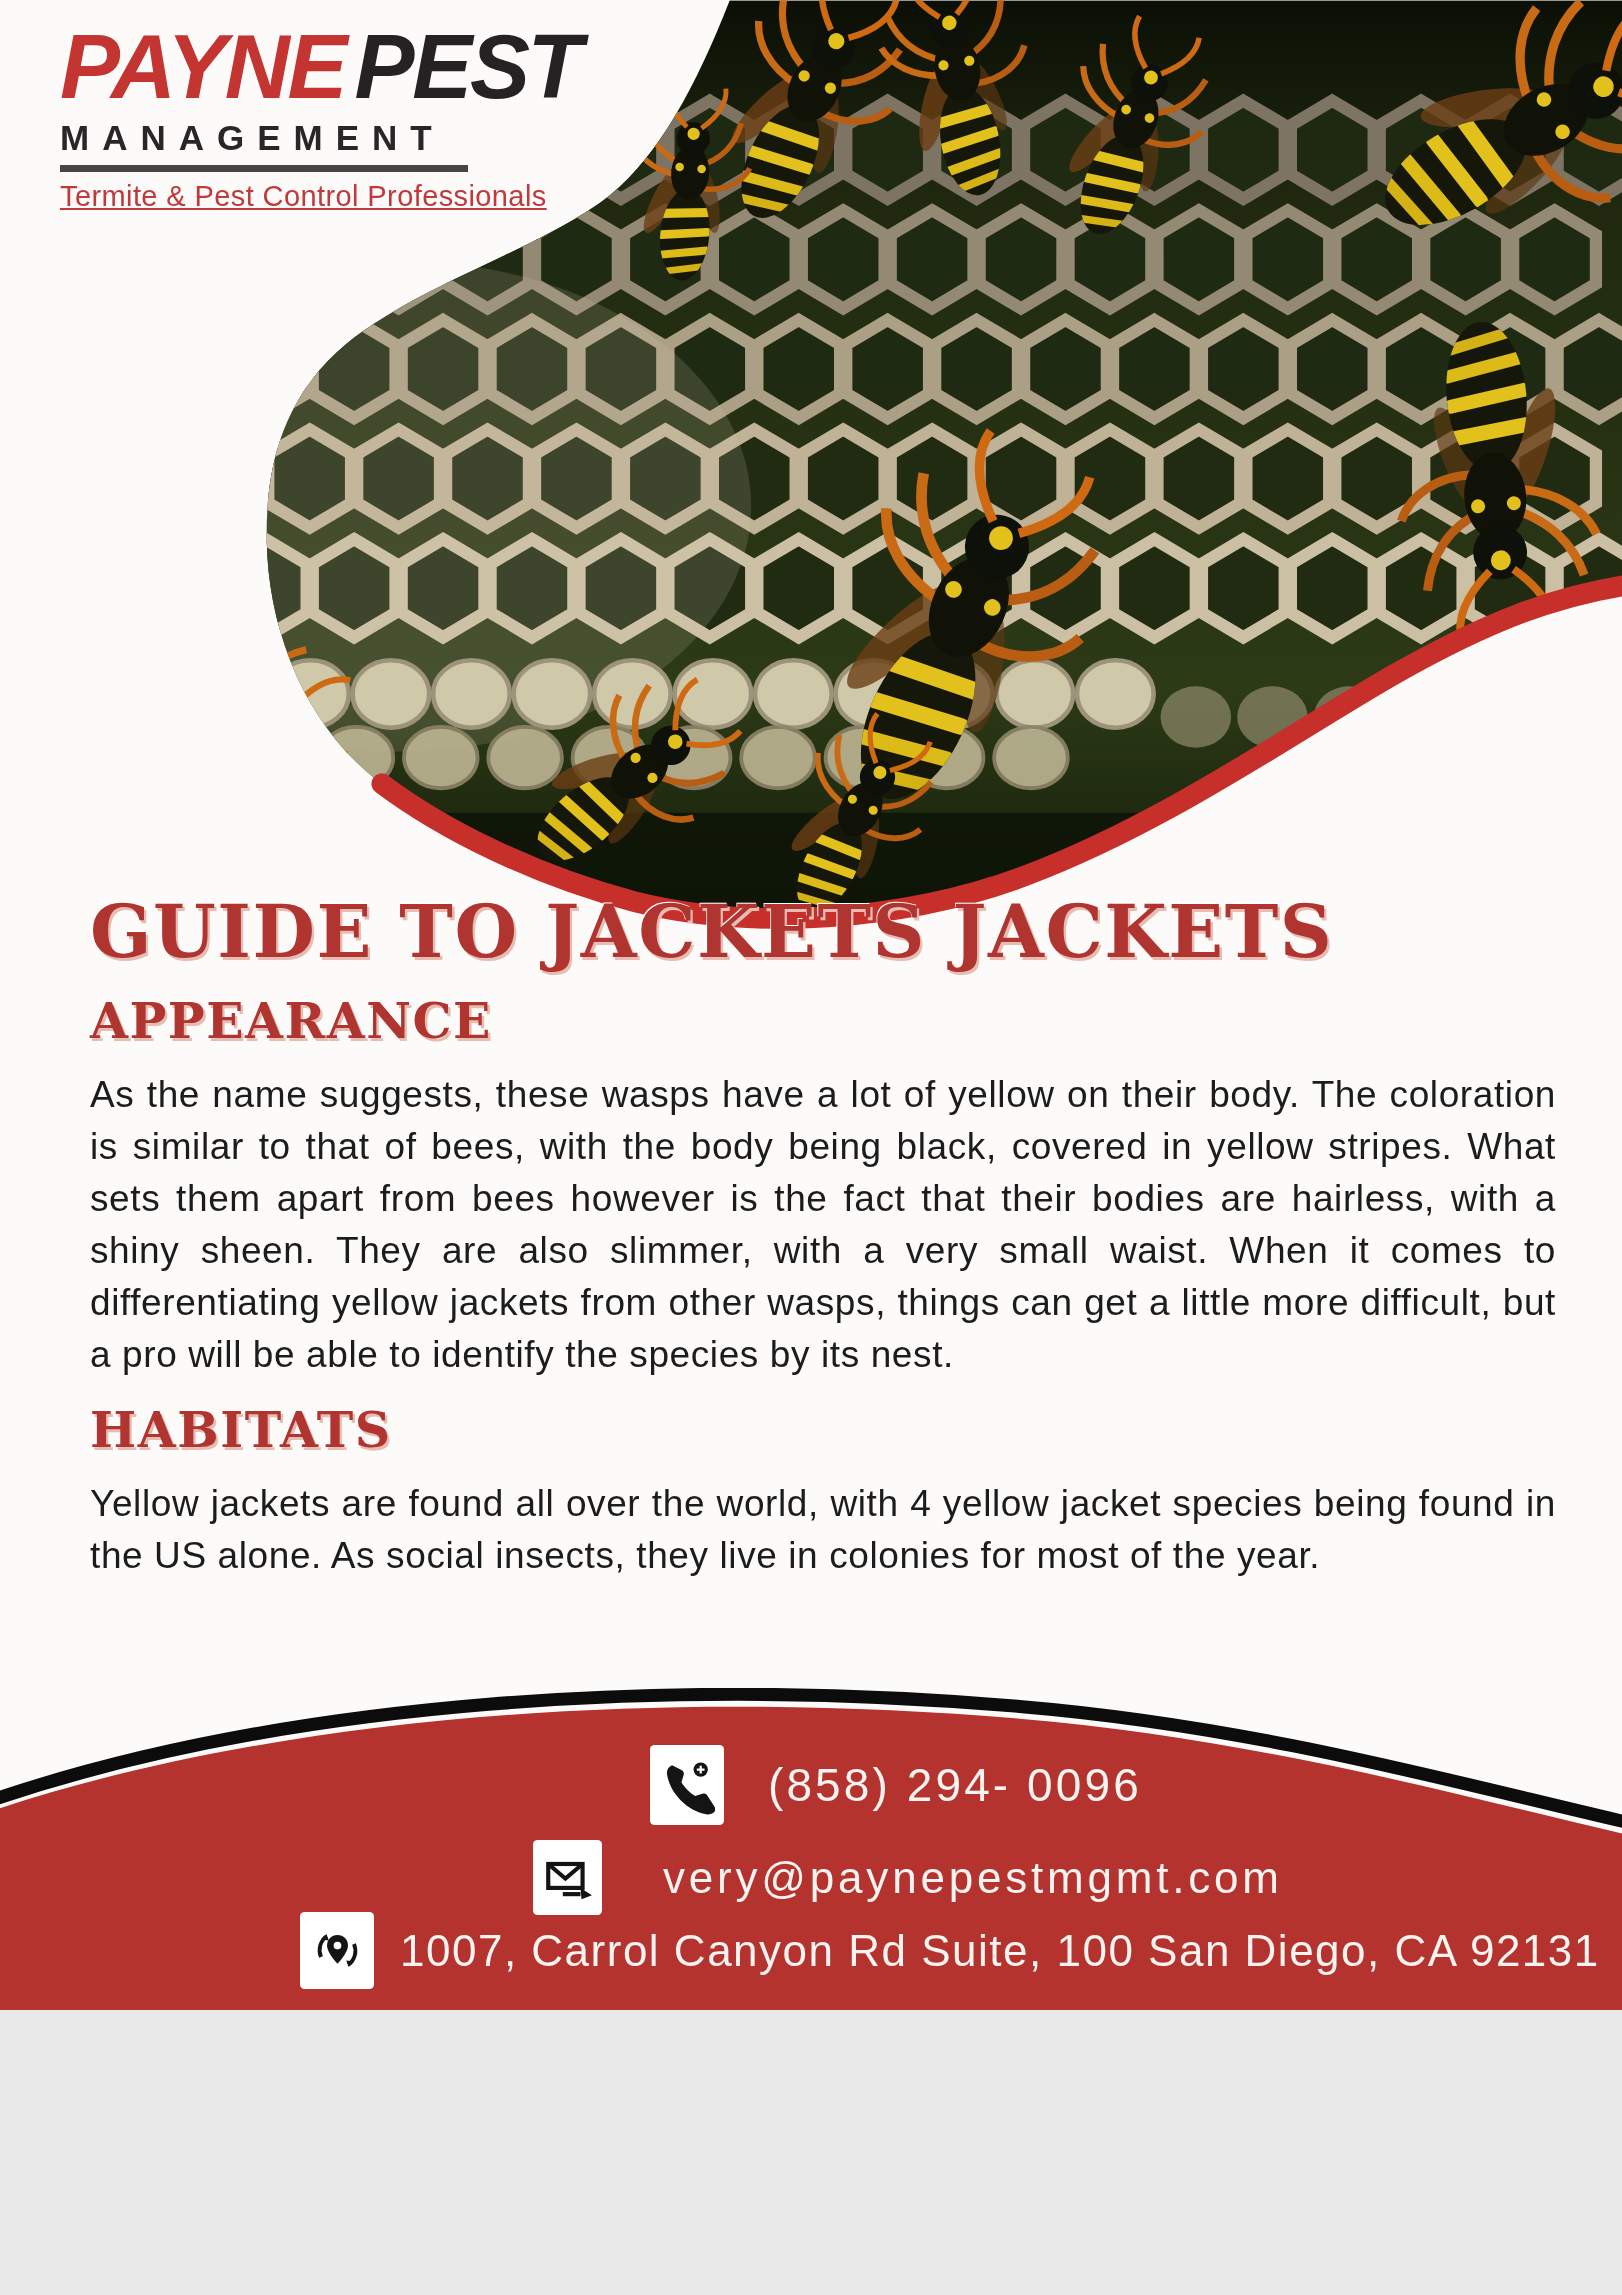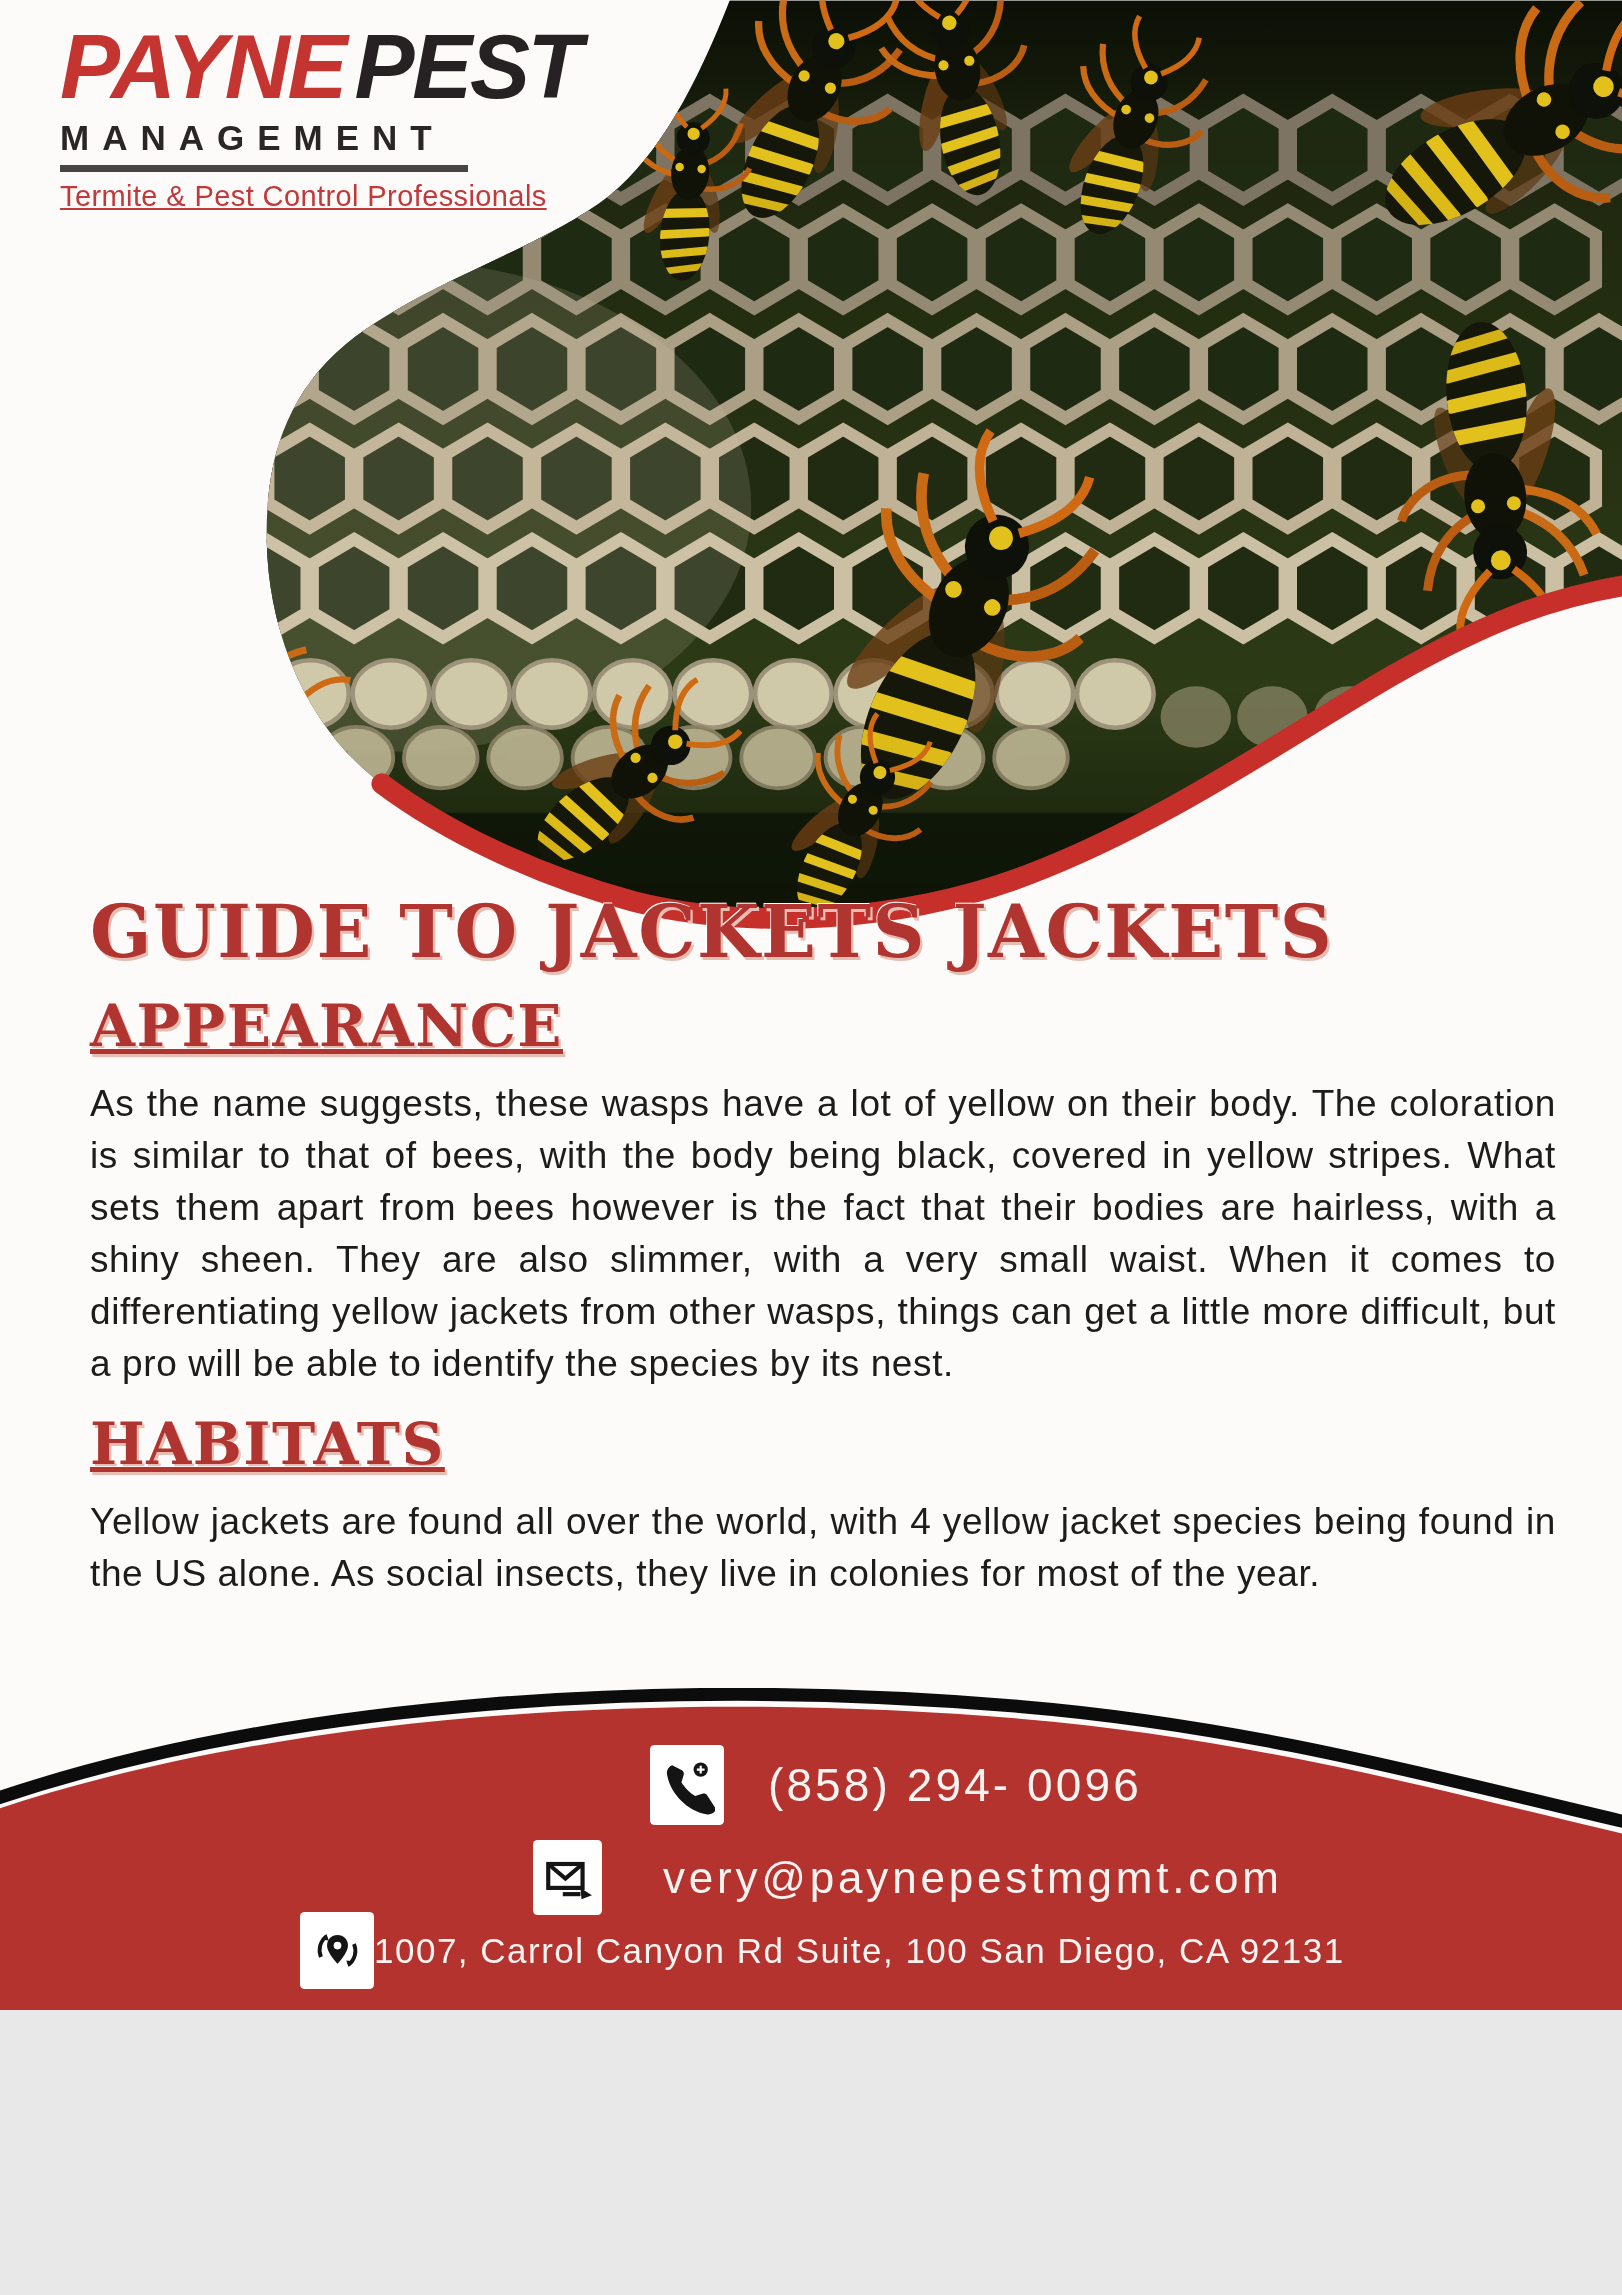--- a/index.html
+++ b/index.html
@@ -13,37 +13,37 @@
   .logo-payne{color:#c43430;}
   .logo-pest{color:#262223;margin-left:9.2px;}
   .logo-mgmt{margin-top:6.1px;font-size:35px;font-weight:bold;color:#2a2627;letter-spacing:13px;white-space:nowrap;}
   .logo-rule{margin-top:7.7px;width:408px;height:7px;background:#474443;}
   .logo-tagline{margin-top:7.7px;font-size:29px;color:#c0393b;letter-spacing:0.4px;white-space:nowrap;text-decoration:underline;}
   
   .article{position:absolute;top:896px;left:90px;width:1466px;color:#1c1c1c;}
   .deco-head{font-family:"DejaVu Serif",serif;font-weight:bold;color:#b0342f;line-height:1;
              letter-spacing:1.5px;text-shadow:2.3px 3.1px 0 #e7bcb2, -0.8px -0.8px 0 #fff;}
   h1.deco-head{font-size:72px;margin:0 0 29px 0;}
-  h2.deco-head{font-size:58px;margin:24.5px 0 23px 0;text-decoration:underline;}
+  h2.deco-head{font-size:49px;margin:24.5px 0 23px 0;}
   .article p{font-size:37px;line-height:52px;letter-spacing:0.6px;margin:0;
              text-align:justify;color:#1c1c1c;}
   
   .footer{position:absolute;left:0;bottom:0;width:1622px;height:322px;}
   .footer-bg{position:absolute;left:0;top:0;width:1622px;height:322px;}
   .contact-row{position:absolute;display:flex;align-items:center;color:#f7f3f0;white-space:nowrap;padding-left:32px;}
   .icon-tile{background:#ffffff;border-radius:4.6px;display:flex;align-items:center;justify-content:center;}
   .row-phone{left:618px;top:57px;}
   .row-phone .icon-tile{width:74px;height:80px;}
   .row-phone .contact-text{margin-left:44px;font-size:46px;letter-spacing:3.1px;}
   .row-email{left:501px;top:152px;}
   .row-email .icon-tile{width:69px;height:75px;}
   .row-email .contact-text{margin-left:61px;font-size:44px;letter-spacing:3.8px;}
   .row-address{left:268px;top:224px;}
   .row-address .icon-tile{width:74px;height:77px;}
-  .row-address .contact-text{font-size:35px;letter-spacing:1.5px;}
+  .row-address .contact-text{margin-left:26px;font-size:44px;letter-spacing:1.5px;}
 </style>
 </head>
 <body>
 
 <div class="page">
 
   <svg class="hero" viewBox="0 0 2116 1450" aria-hidden="true">
     <defs>
       <clipPath id="blobClip">
         <path d="M 952,0 C 908,112 860,202 796,254 C 704,326 554,366 452,448

